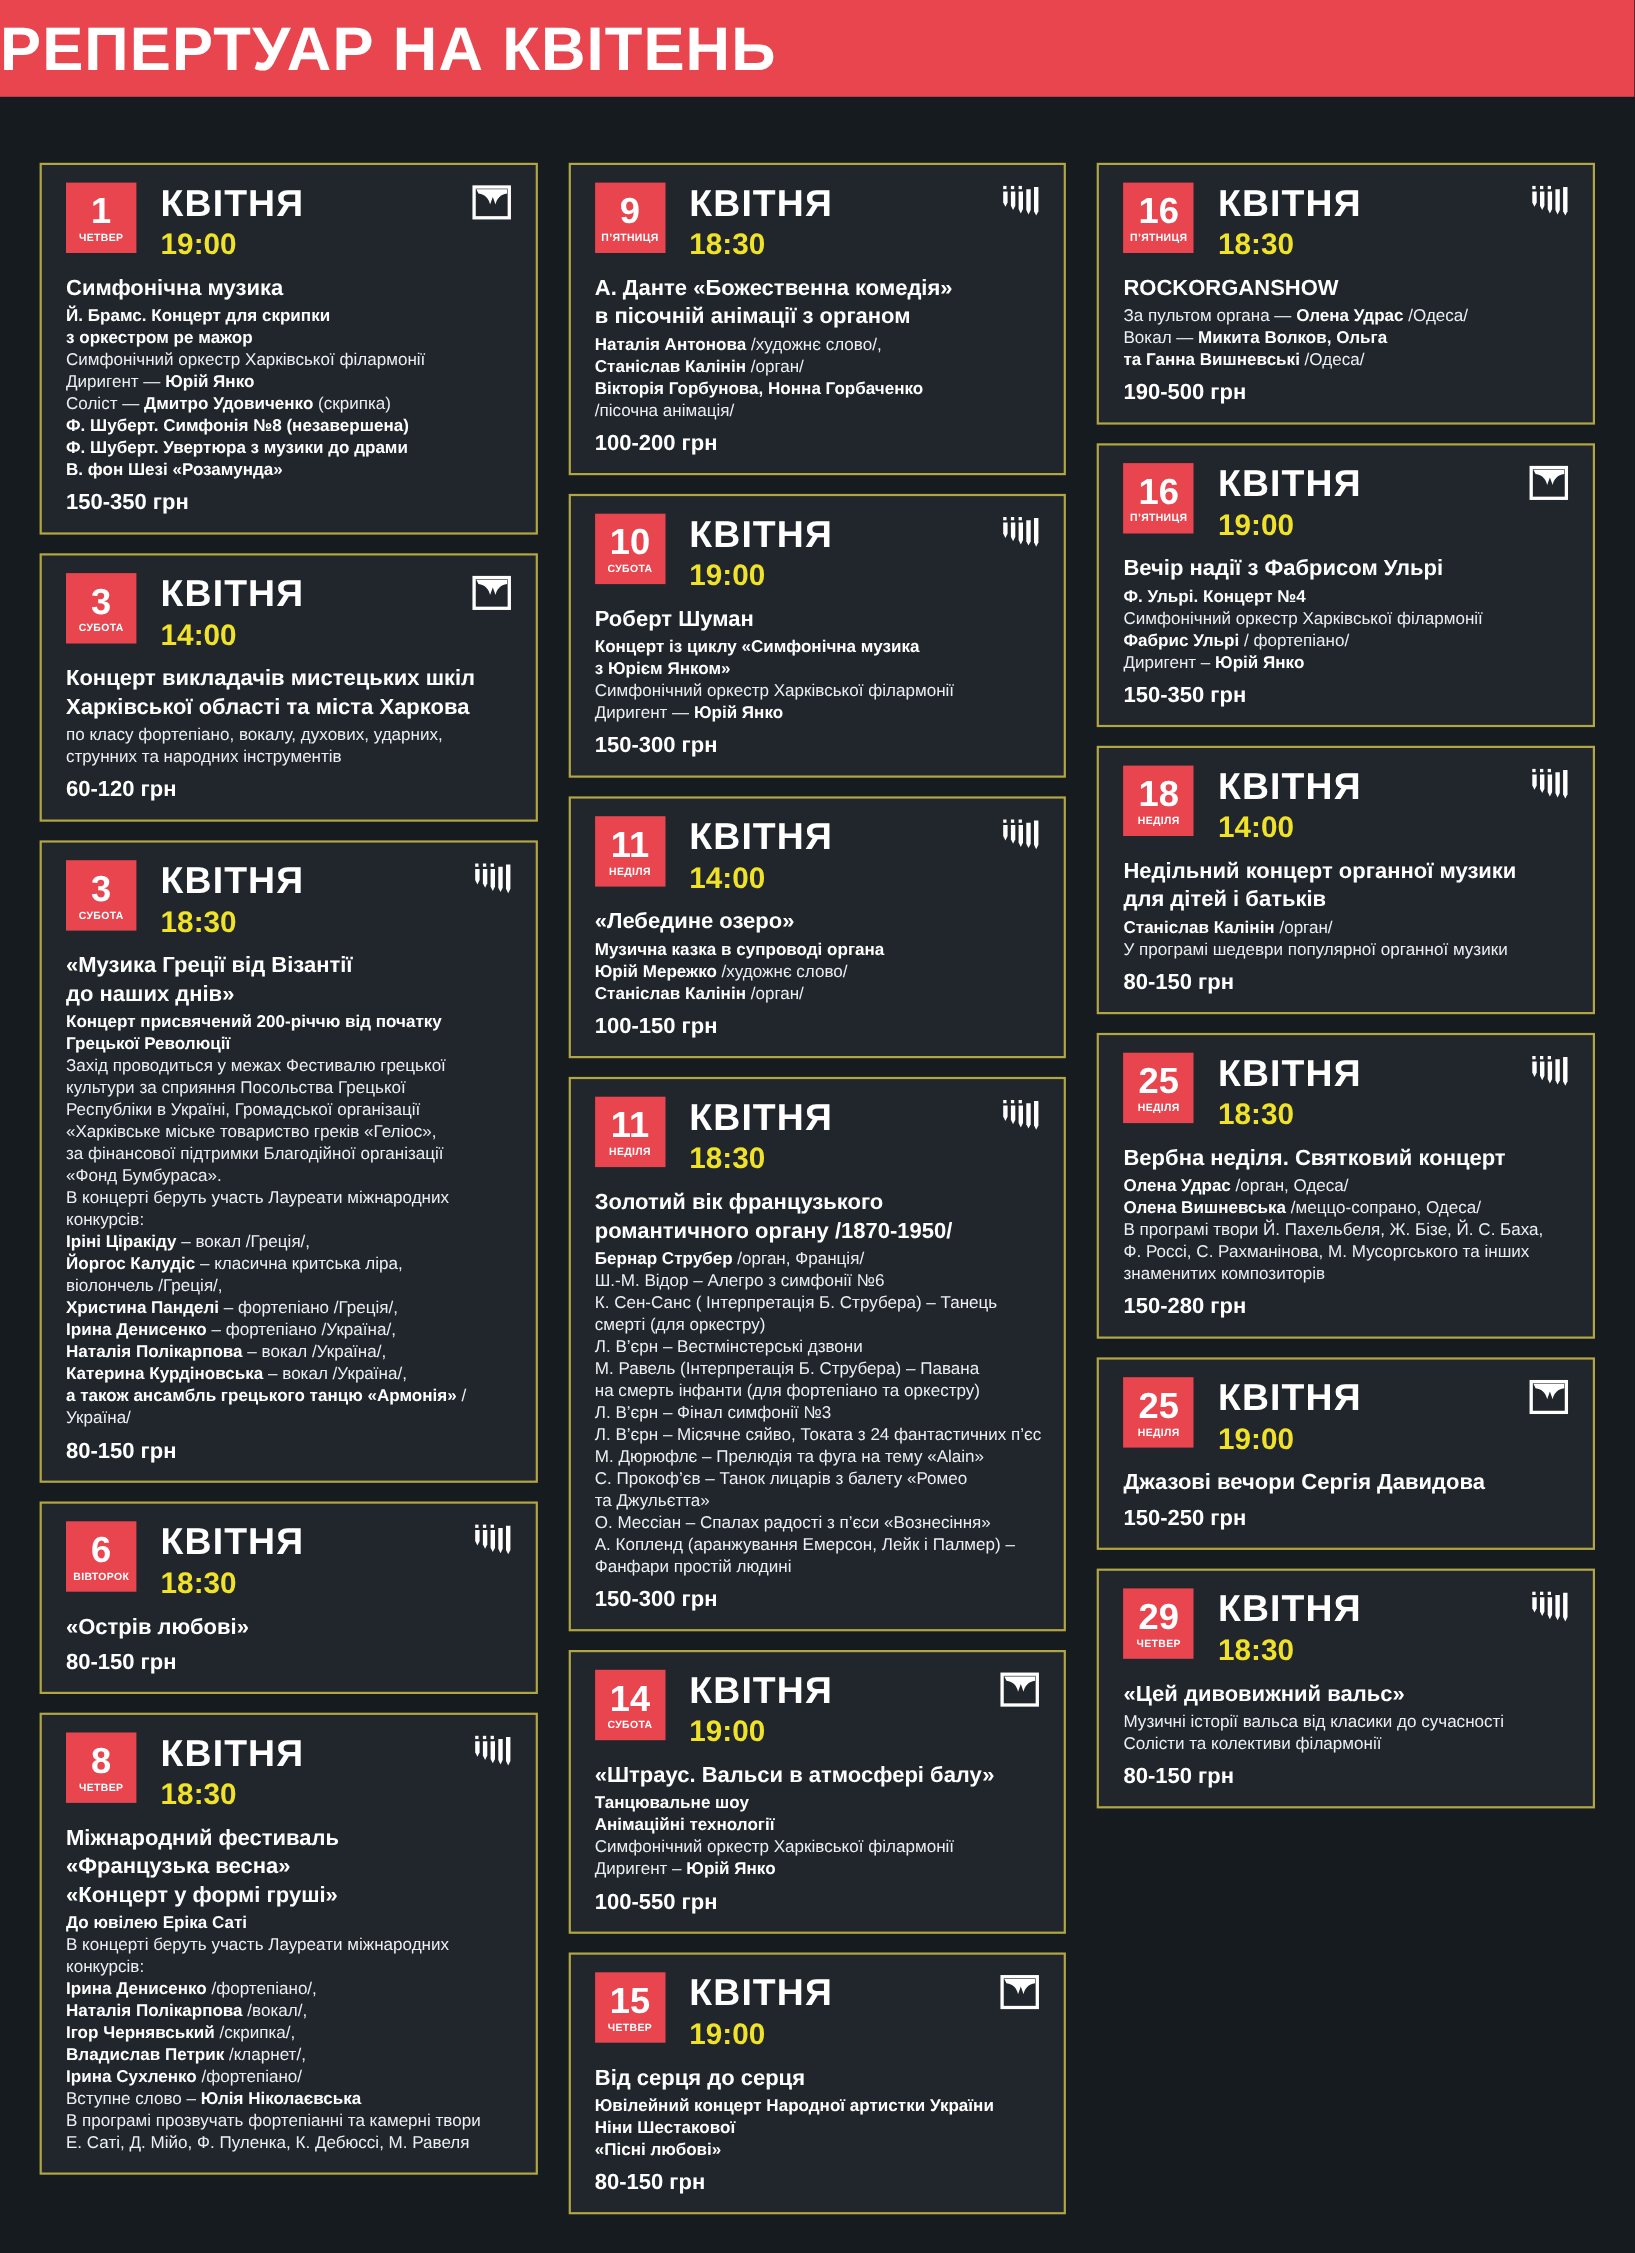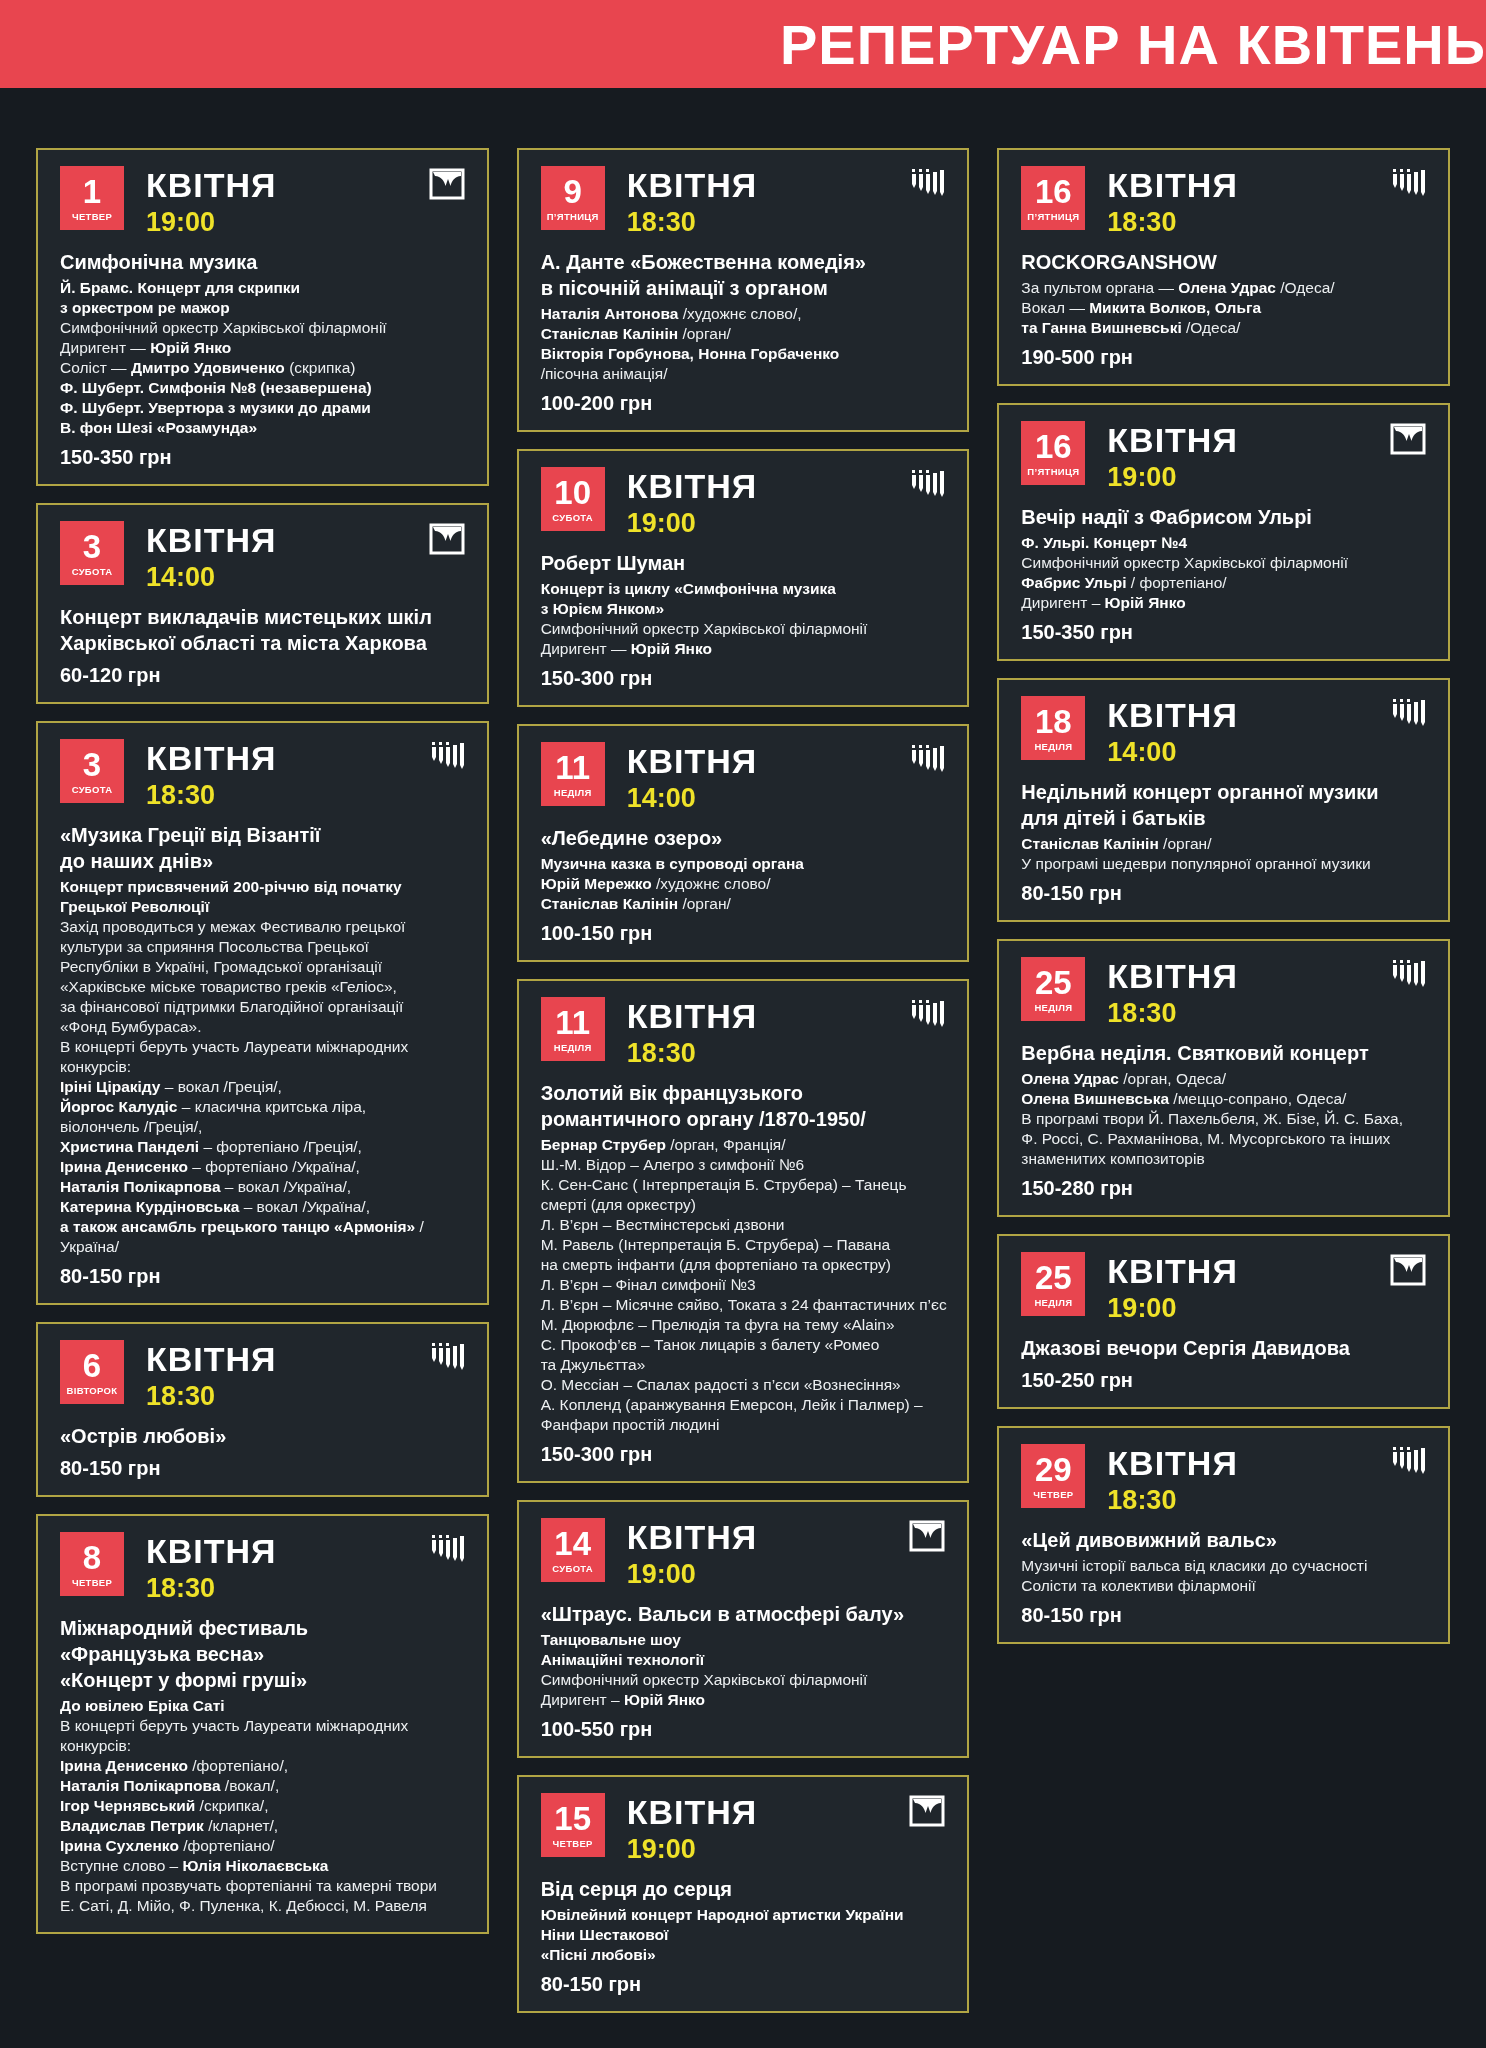--- a/index.html
+++ b/index.html
@@ -1,18 +1,18 @@
 <!DOCTYPE html>
 <html><head>
 <meta charset="utf-8">
 <style>
   * { margin:0; padding:0; box-sizing:border-box; }
   html,body { width:1486px; min-height:2048px; background:#161b20;
               font-family:"Liberation Sans","DejaVu Sans",sans-serif; }
-  .header { height:88px; background:#e8454f; display:flex; align-items:center; justify-content:flex-end; }
+  .header { height:88px; background:#e8454f; display:flex; align-items:center; justify-content:flex-start; }
   .header-title { color:#ffffff; font-size:56px; font-weight:900; letter-spacing:1px; text-transform:uppercase; }
   .columns { display:flex; gap:28px; padding:60px 36px 40px; align-items:flex-start; }
   .column { flex:1; display:flex; flex-direction:column; gap:17px; min-width:0; }
   .card { position:relative; background:#20262c; border:2px solid #b1a544; padding:16px 20px 16px 22px; }
   .card-head { display:flex; margin-bottom:13px; }
   .badge { width:64px; height:64px; background:#e8454f; color:#fff; flex:0 0 auto;
            display:flex; flex-direction:column; align-items:center; justify-content:center; }
   .badge .num { font-size:33px; font-weight:800; line-height:1; }
   .badge .wd  { font-size:9.5px; font-weight:700; letter-spacing:.3px; margin-top:3px; white-space:nowrap; }
   .head-right { margin-left:22px; padding-top:2px; }
@@ -83,20 +83,24 @@
     <span class="icon">
   <svg viewBox="0 0 36 32" width="36" height="32" xmlns="http://www.w3.org/2000/svg">
     <rect x="2" y="2" width="32" height="28" fill="none" stroke="#ffffff" stroke-width="3"></rect>
     <path d="M4 4 h28 v4 c-6 0.5 -9.5 5 -10.5 10 l-2.5 -7 -2.5 7 c-1 -5 -4.5 -9.5 -10.5 -10 z" fill="#ffffff"></path>
   </svg>
 </span>
     <div>
           <div class="title-line">Концерт викладачів мистецьких шкіл</div>
           <div class="title-line">Харківської області та міста Харкова</div>
         </div>
+    <div class="event-details">
+          <div class="body-line"><span class="r">по класу фортепіано, вокалу, духових, ударних,</span></div>
+          <div class="body-line"><span class="r">струнних та народних інструментів</span></div>
+        </div>
     <div class="price">60-120 грн</div>
   </div>
 
   <div class="card">
     <div class="card-head">
       <div class="badge">
         <div class="num">3</div>
         <div class="wd">СУБОТА</div>
       </div>
       <div class="head-right">

